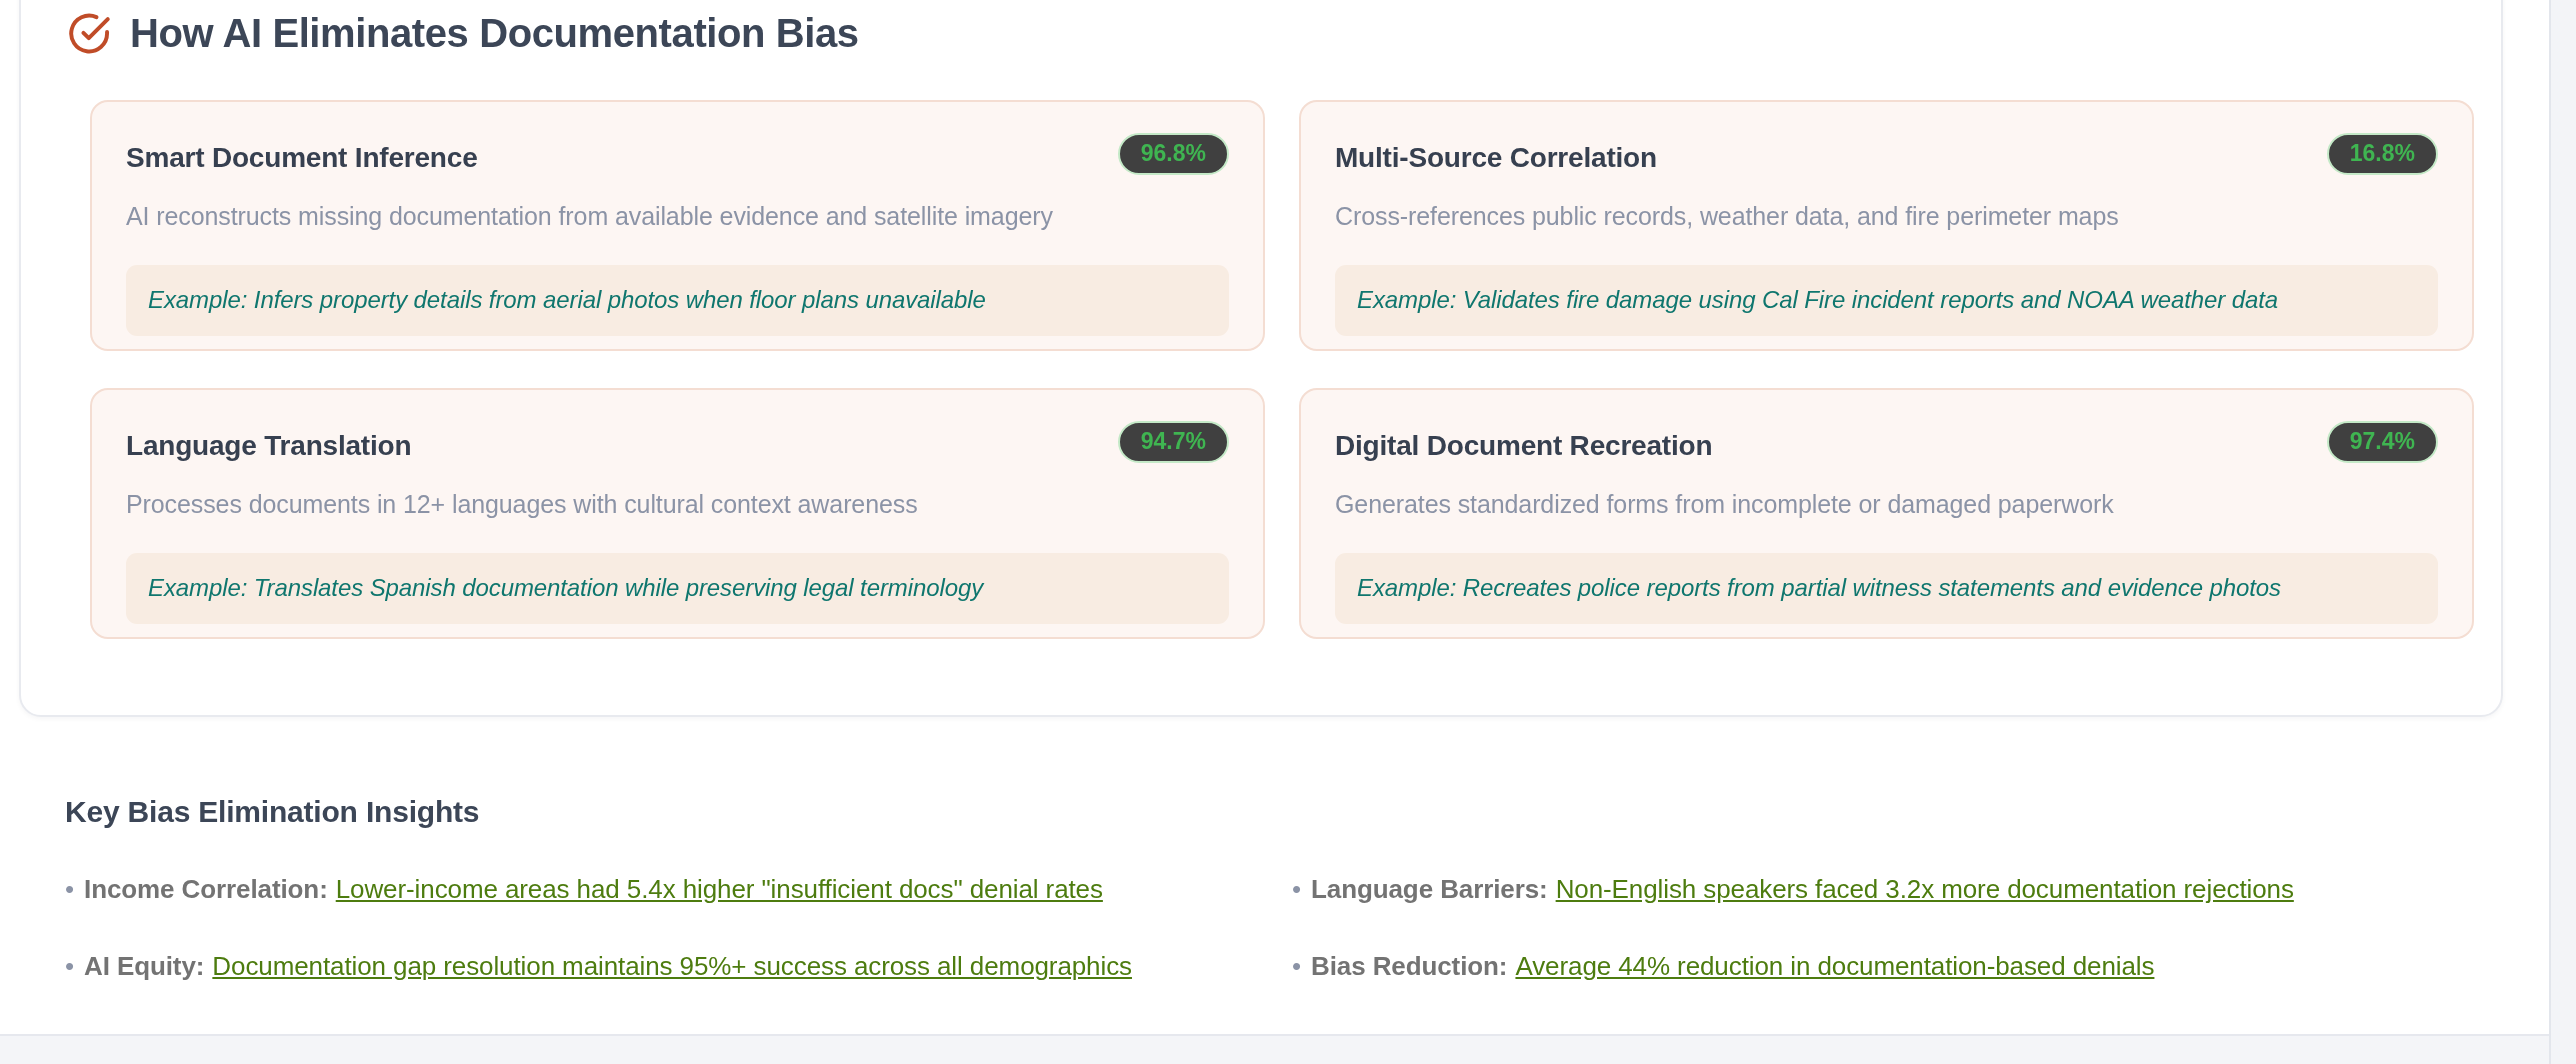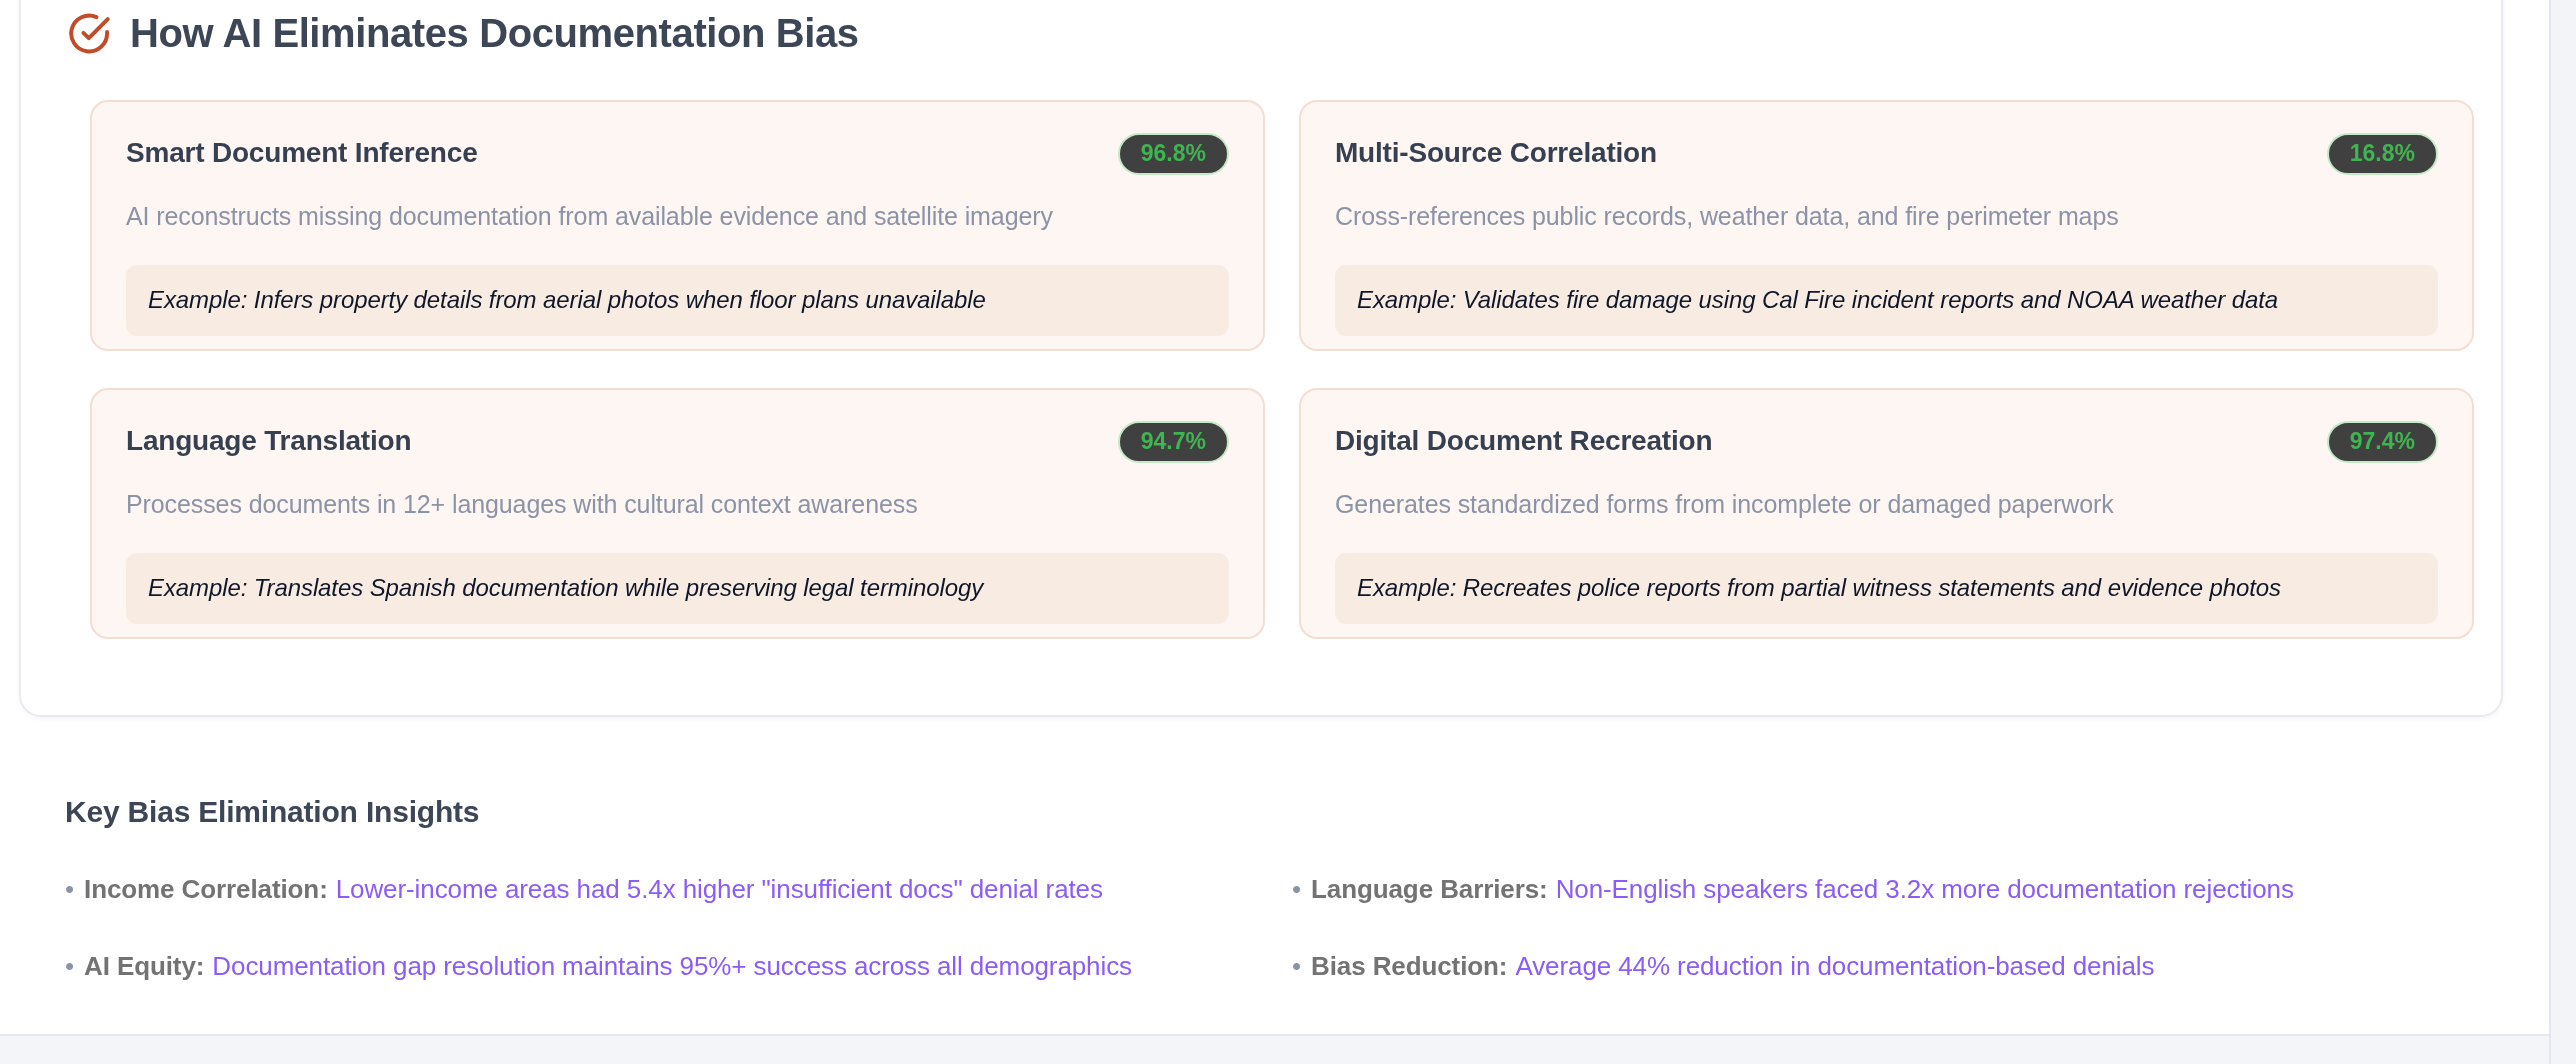--- a/index.html
+++ b/index.html
@@ -109,21 +109,21 @@
     background: #fdf6f3;
     border: 2px solid #f4ddd2;
     border-radius: 18px;
     box-sizing: border-box;
     padding: 31px 34px 34px 34px;
     height: 251px;
   }
 
   .card-top {
     display: flex;
-    align-items: flex-start;
+    align-items: flex-end;
     justify-content: space-between;
     gap: 5px;
   }
   .card-title {
     font-size: 28px;
     font-weight: 700;
     color: #374050;
     letter-spacing: -0.2px;
     line-height: 1.2;
     padding-top: 3px;
@@ -149,21 +149,21 @@
     letter-spacing: -0.1px;
   }
 
   .card-example {
     margin-top: 31px;
     background: #f8ece2;
     border-radius: 11px;
     padding: 19px 22px 21px 22px;
     font-size: 24px;
     font-style: italic;
-    color: #0f172a;
+    color: #0f766e;
     line-height: 1.3;
     letter-spacing: -0.1px;
   }
 
   
   .insights {
     position: absolute;
     left: 65px;
     top: 797px;
     width: 2394px;
@@ -196,21 +196,22 @@
     line-height: 1;
     flex: 0 0 auto;
   }
   .insight-label {
     font-weight: 700;
     color: #737373;
     margin-right: 8px;
     text-align: center;
   }
   .insight-text {
-    color: #8b5cf6;
+    color: #4d7c0f;
+    text-decoration: underline;
   }
 </style>
 </head>
 <body>
 
 <div class="page">
 
   <div class="section-card">
 
     <div class="section-header">

